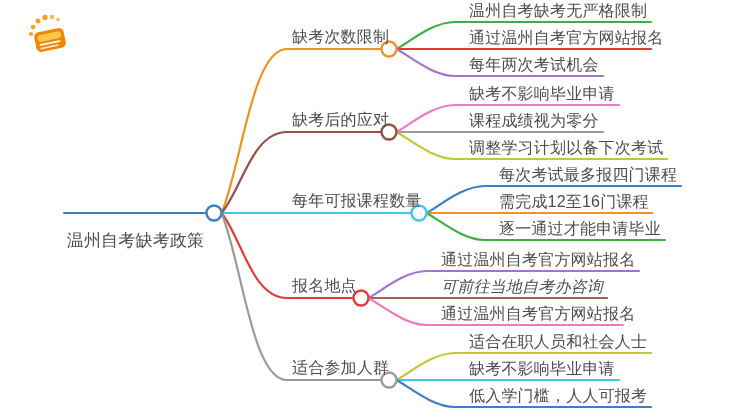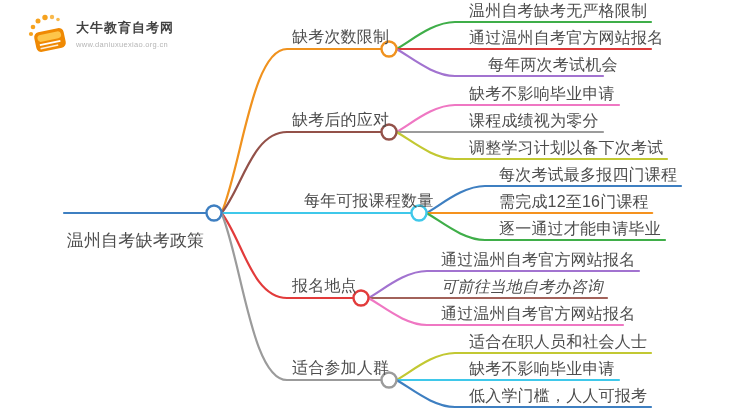--- a/index.html
+++ b/index.html
@@ -35,24 +35,20 @@
           <circle cx="32" cy="7.5" r="1.8" fill="#f8b94d"></circle>
         </g>
         <g transform="rotate(-12 24 28)">
           <rect x="9" y="18" width="30" height="20" rx="5" fill="#ef8903"></rect>
           <rect x="12" y="21" width="24" height="7" rx="3.5" fill="#fdc54a"></rect>
           <path d="M13 31 h21" stroke="#ffffff" stroke-width="1.8" fill="none"></path>
           <path d="M13 34.5 h18" stroke="#ffffff" stroke-width="1.5" fill="none" opacity="0.85"></path>
         </g>
       </svg>
     </span>
-    <div class="logo-text">
-      <div class="logo-title">大牛教育自考网</div>
-      <div class="logo-url">www.daniuxuexiao.org.cn</div>
-    </div>
   </div>
 
   <svg id="links" width="750" height="410">
       <path d="M 64 213 L 206.5 213" stroke="#3e7fc1" stroke-width="2.2" fill="none" stroke-linecap="round"></path>
       <path d="M 221.5 213 C 242 163.8 252 49 287 49 L 381.5 49" stroke="#f0921e" stroke-width="2.2" fill="none" stroke-linecap="round"></path>
       <path d="M 396.5 49 C 411 40.9 433 22 455 22 L 651 22" stroke="#3fae49" stroke-width="2.2" fill="none" stroke-linecap="round"></path>
       <path d="M 396.5 49 C 411 49 433 49 455 49 L 651 49" stroke="#dd3a3a" stroke-width="2.2" fill="none" stroke-linecap="round"></path>
       <path d="M 396.5 49 C 411 57.1 433 76 455 76 L 603 76" stroke="#a273d0" stroke-width="2.2" fill="none" stroke-linecap="round"></path>
       <path d="M 221.5 213 C 242 188.7 252 132 287 132 L 381.5 132" stroke="#935149" stroke-width="2.2" fill="none" stroke-linecap="round"></path>
       <path d="M 396.5 132 C 411 123.9 433 105 455 105 L 619 105" stroke="#ef77c3" stroke-width="2.2" fill="none" stroke-linecap="round"></path>
@@ -75,26 +71,26 @@
       <circle cx="389" cy="132" r="7.5" fill="#ffffff" stroke="#935149" stroke-width="2.4"></circle>
       <circle cx="419" cy="213" r="7.5" fill="#ffffff" stroke="#3fc8ea" stroke-width="2.4"></circle>
       <circle cx="361" cy="298" r="7.5" fill="#ffffff" stroke="#e23b3b" stroke-width="2.4"></circle>
       <circle cx="389" cy="380" r="7.5" fill="#ffffff" stroke="#9b9b9b" stroke-width="2.4"></circle>
     </svg>
   <div id="nodes">
       <div class="node-label root-label" style="left: 64px; top: 191px; width: 143px;">温州自考缺考政策</div>
       <div class="node-label" style="left: 292px; top: 27px;">缺考次数限制</div>
       <div class="node-label" style="left: 469px; top: 1px;">温州自考缺考无严格限制</div>
       <div class="node-label" style="left: 469px; top: 28px;">通过温州自考官方网站报名</div>
-      <div class="node-label" style="left: 488px; top: 55px;">每年两次考试机会</div>
+      <div class="node-label" style="left: 469px; top: 55px;">每年两次考试机会</div>
       <div class="node-label" style="left: 292px; top: 110px;">缺考后的应对</div>
       <div class="node-label" style="left: 469px; top: 84px;">缺考不影响毕业申请</div>
       <div class="node-label" style="left: 469px; top: 111px;">课程成绩视为零分</div>
       <div class="node-label" style="left: 469px; top: 138px;">调整学习计划以备下次考试</div>
-      <div class="node-label" style="left: 292px; top: 191px; margin-left: 12px;">每年可报课程数量</div>
+      <div class="node-label" style="left: 292px; top: 191px;">每年可报课程数量</div>
       <div class="node-label" style="left: 499px; top: 165px; font-family: Liberation Serif, serif;">每次考试最多报四门课程</div>
       <div class="node-label" style="left: 499px; top: 192px;">需完成12至16门课程</div>
       <div class="node-label" style="left: 499px; top: 219px;">逐一通过才能申请毕业</div>
       <div class="node-label" style="left: 292px; top: 276px;">报名地点</div>
       <div class="node-label" style="left: 441px; top: 250px;">通过温州自考官方网站报名</div>
       <div class="node-label" style="left: 441px; top: 277px; font-style: italic;">可前往当地自考办咨询</div>
       <div class="node-label" style="left: 441px; top: 304px;">通过温州自考官方网站报名</div>
       <div class="node-label" style="left: 292px; top: 358px;">适合参加人群</div>
       <div class="node-label" style="left: 469px; top: 332px; font-family: Liberation Serif, serif;">适合在职人员和社会人士</div>
       <div class="node-label" style="left: 469px; top: 359px;">缺考不影响毕业申请</div>

